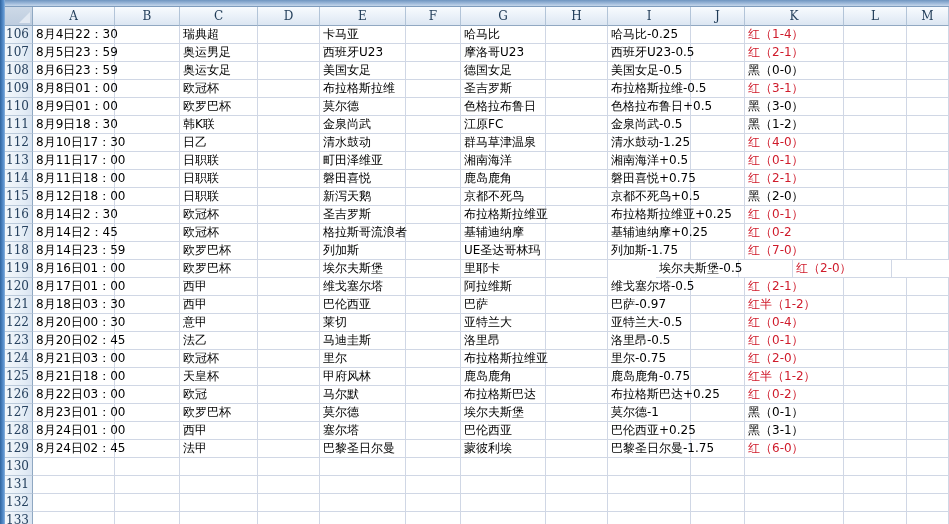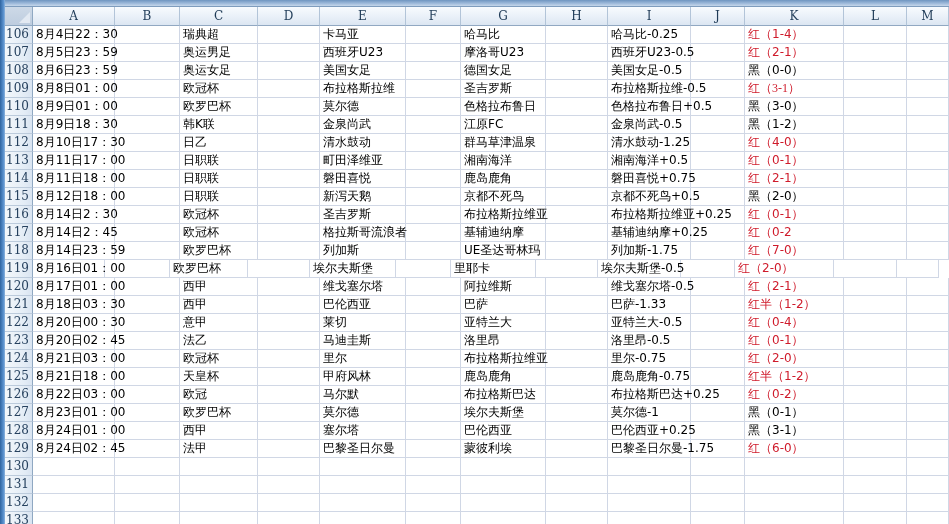--- a/index.html
+++ b/index.html
@@ -160,21 +160,21 @@
           <div class="cell" style="width: 82px;"><span>8月8日01：00</span></div>
           <div class="cell" style="width: 65px;"></div>
           <div class="cell" style="width: 78px;"><span>欧冠杯</span></div>
           <div class="cell" style="width: 62px;"></div>
           <div class="cell" style="width: 86px;"><span>布拉格斯拉维</span></div>
           <div class="cell" style="width: 55px;"></div>
           <div class="cell" style="width: 85px;"><span>圣吉罗斯</span></div>
           <div class="cell" style="width: 62px;"></div>
           <div class="cell" style="width: 83px;"><span>布拉格斯拉维-0.5</span></div>
           <div class="cell" style="width: 54px;"></div>
-          <div class="cell res-red" style="width: 99px; font-family: Liberation Serif, serif;"><span>红（3-1）</span></div>
+          <div class="cell res-red" style="width: 99px;"><span>红（3-1）</span></div>
           <div class="cell" style="width: 63px;"></div>
           <div class="cell" style="width: 42px;"></div>
         </div>
         <div class="row">
           <div class="row-hdr">110</div>
           <div class="cell" style="width: 82px;"><span>8月9日01：00</span></div>
           <div class="cell" style="width: 65px;"></div>
           <div class="cell" style="width: 78px;"><span>欧罗巴杯</span></div>
           <div class="cell" style="width: 62px;"></div>
           <div class="cell" style="width: 86px;"><span>莫尔德</span></div>
@@ -310,29 +310,29 @@
           <div class="cell" style="width: 85px;"><span>UE圣达哥林玛</span></div>
           <div class="cell" style="width: 62px;"></div>
           <div class="cell" style="width: 83px;"><span>列加斯-1.75</span></div>
           <div class="cell" style="width: 54px;"></div>
           <div class="cell res-red" style="width: 99px;"><span>红（7-0）</span></div>
           <div class="cell" style="width: 63px;"></div>
           <div class="cell" style="width: 42px;"></div>
         </div>
         <div class="row">
           <div class="row-hdr">119</div>
-          <div class="cell" style="width: 72px;"><span>8月16日01：00</span></div>
+          <div class="cell" style="width: 82px;"><span>8月16日01：00</span></div>
           <div class="cell" style="width: 65px;"></div>
           <div class="cell" style="width: 78px;"><span>欧罗巴杯</span></div>
           <div class="cell" style="width: 62px;"></div>
           <div class="cell" style="width: 86px;"><span>埃尔夫斯堡</span></div>
           <div class="cell" style="width: 55px;"></div>
           <div class="cell" style="width: 85px;"><span>里耶卡</span></div>
           <div class="cell" style="width: 62px;"></div>
-          <div class="cell" style="width: 83px;"><span>埃尔夫斯堡-0.5</span></div>
+          <div class="cell" style="width: 83px; margin-left: 48px;"><span>埃尔夫斯堡-0.5</span></div>
           <div class="cell" style="width: 54px;"></div>
           <div class="cell res-red" style="width: 99px;"><span>红（2-0）</span></div>
           <div class="cell" style="width: 63px;"></div>
           <div class="cell" style="width: 42px;"></div>
         </div>
         <div class="row">
           <div class="row-hdr">120</div>
           <div class="cell" style="width: 82px;"><span>8月17日01：00</span></div>
           <div class="cell" style="width: 65px;"></div>
           <div class="cell" style="width: 78px;"><span>西甲</span></div>
@@ -350,21 +350,21 @@
         <div class="row">
           <div class="row-hdr">121</div>
           <div class="cell" style="width: 82px;"><span>8月18日03：30</span></div>
           <div class="cell" style="width: 65px;"></div>
           <div class="cell" style="width: 78px;"><span>西甲</span></div>
           <div class="cell" style="width: 62px;"></div>
           <div class="cell" style="width: 86px;"><span>巴伦西亚</span></div>
           <div class="cell" style="width: 55px;"></div>
           <div class="cell" style="width: 85px;"><span>巴萨</span></div>
           <div class="cell" style="width: 62px;"></div>
-          <div class="cell" style="width: 83px;"><span>巴萨-1.33</span></div>
+          <div class="cell" style="width: 83px;"><span>巴萨-0.97</span></div>
           <div class="cell" style="width: 54px;"></div>
           <div class="cell res-red" style="width: 99px;"><span>红半（1-2）</span></div>
           <div class="cell" style="width: 63px;"></div>
           <div class="cell" style="width: 42px;"></div>
         </div>
         <div class="row">
           <div class="row-hdr">122</div>
           <div class="cell" style="width: 82px;"><span>8月20日00：30</span></div>
           <div class="cell" style="width: 65px;"></div>
           <div class="cell" style="width: 78px;"><span>意甲</span></div>

